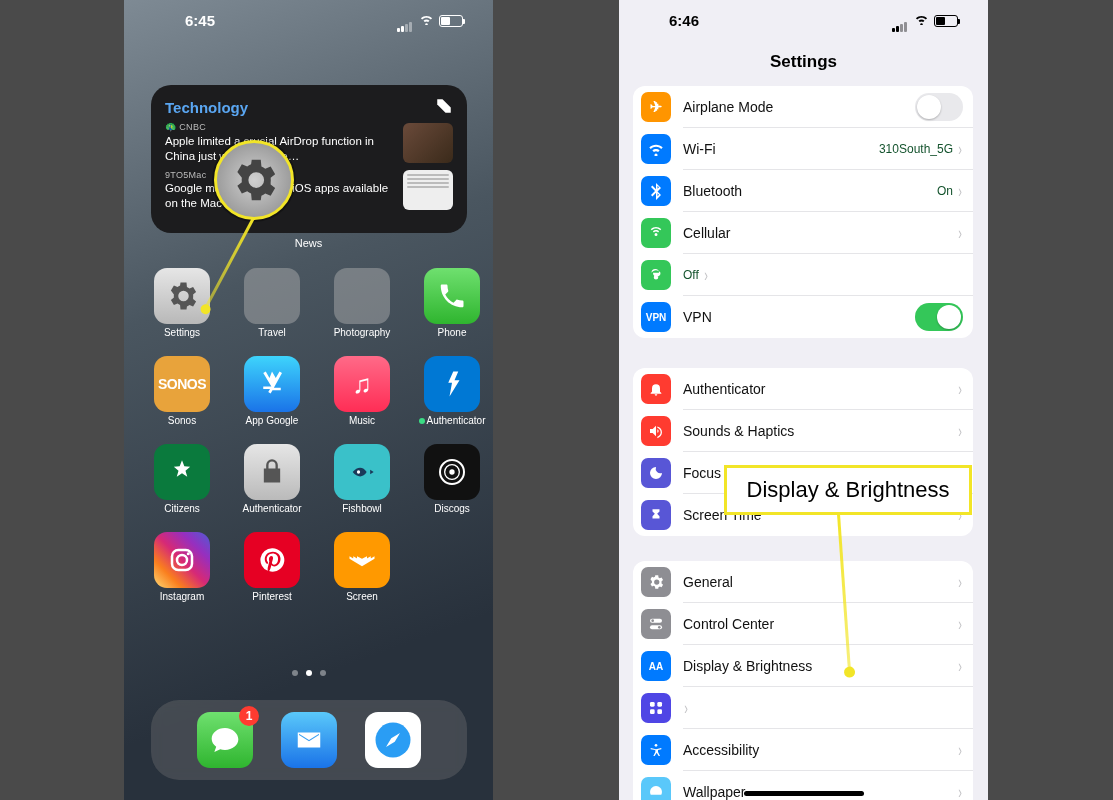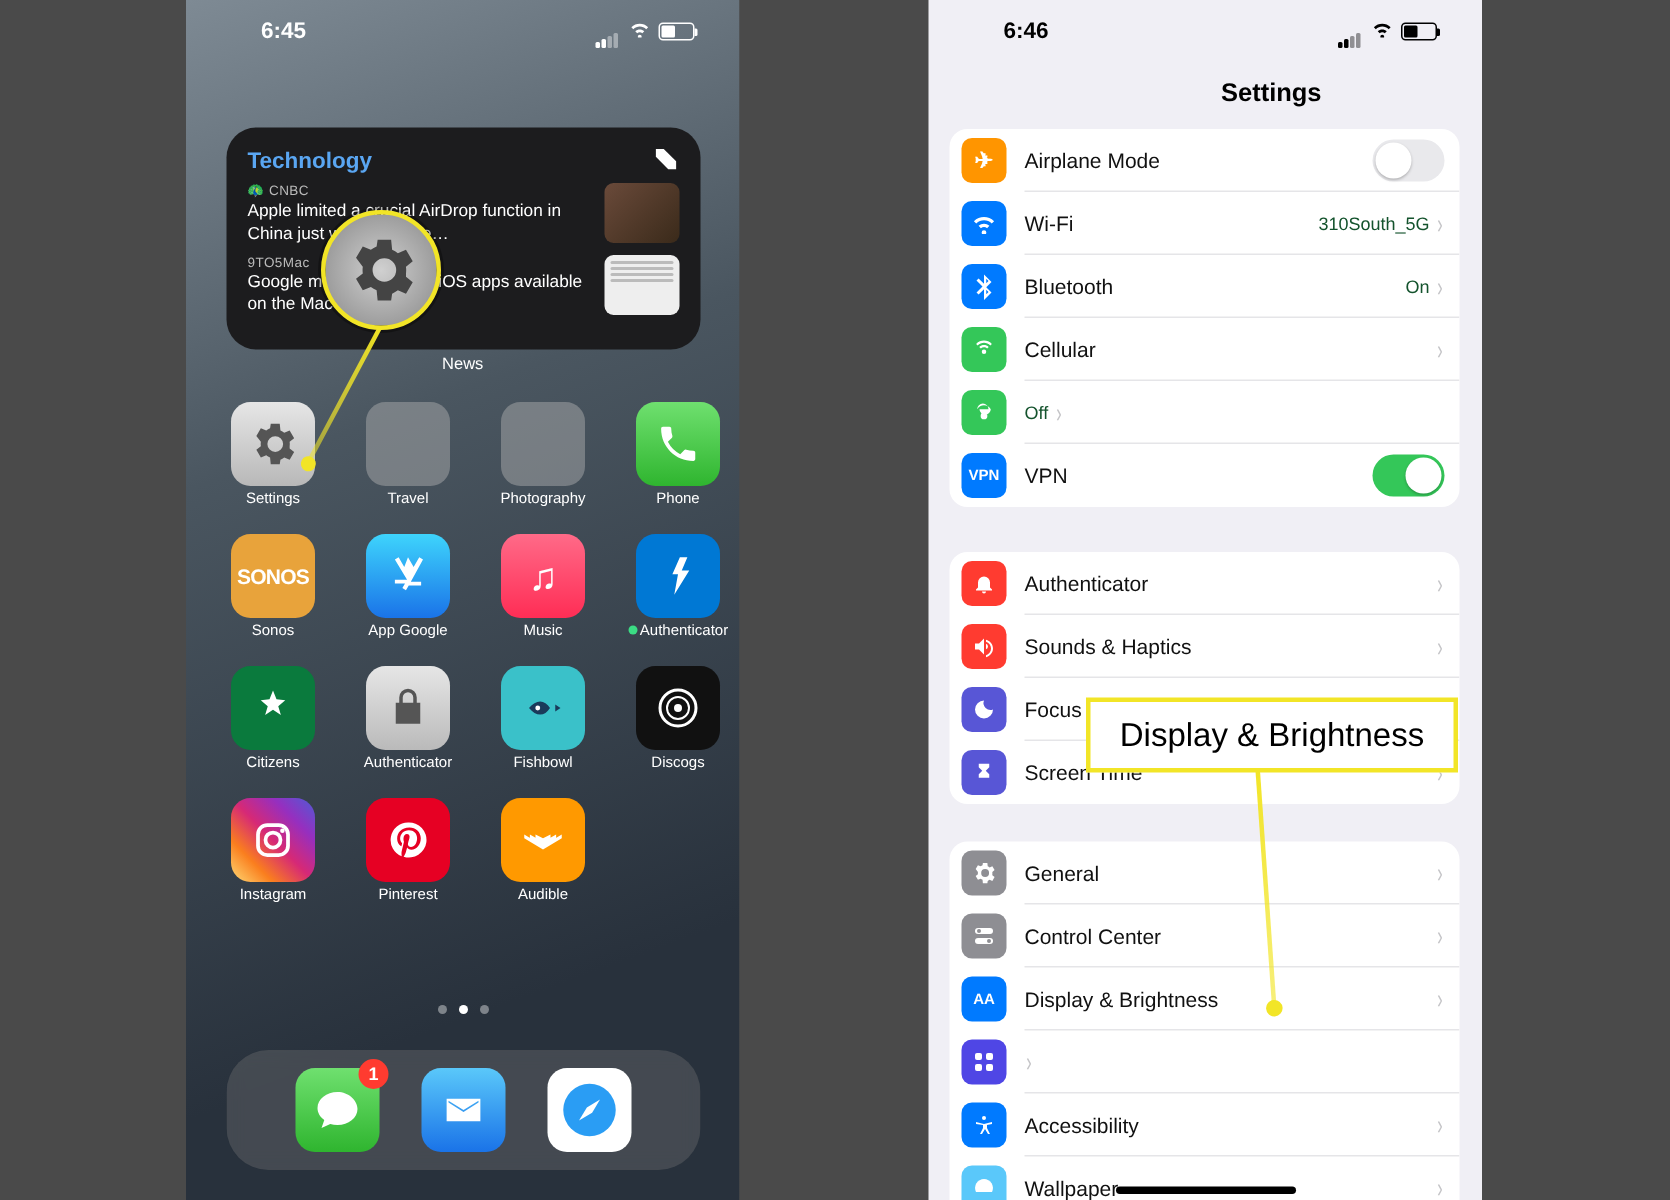--- a/index.html
+++ b/index.html
@@ -10,53 +10,53 @@
     overflow: hidden;
     position: relative;
   }
   .phone {
     position: absolute;
     width: 369px;
     height: 800px;
     overflow: hidden;
   }
   .phone.left { left: 124px; top: 0; }
-  .phone.right { left: 619px; top: 0; background: #f0eff5; padding-left: 44px; }
+  .phone.right { left: 619px; top: 0; background: #f0eff5; }
 
   
   .left-bg {
     position: absolute; inset: 0;
     background: linear-gradient(160deg,#7e8a94 0%,#4a5660 35%,#28313c 80%);
   }
   .left .overlay-lines::before,
   .left .overlay-lines::after {
     content:""; position:absolute; inset:0;
   }
-  .left .status-bar { position:absolute; top:8px; left:0; right:0; height:30px; color:#fff; font-size:15px; font-weight:600; }
+  .left .status-bar { position:absolute; top:8px; left:11px; right:0; height:30px; color:#fff; font-size:15px; font-weight:600; }
   .left .status-bar .time { position:absolute; left:50px; top:4px; }
   .right .status-bar { position:absolute; top:8px; left:0; right:0; height:30px; color:#000; font-size:15px; font-weight:600; }
   .right .status-bar .time { position:absolute; left:50px; top:4px; }
   .status-icons { position:absolute; right:30px; top:6px; display:flex; gap:5px; align-items:center; }
   .sig, .wifi, .batt { display:inline-block; }
   .sig { width:17px; height:11px; }
   .sig div { display:inline-block; width:3px; background:currentColor; margin-right:1px; border-radius:1px; vertical-align:bottom; }
   .sig div:nth-child(1){height:4px;} .sig div:nth-child(2){height:6px;} .sig div:nth-child(3){height:8px;opacity:.4;} .sig div:nth-child(4){height:10px;opacity:.4;}
   .wifi { font-size:13px; line-height:1; }
   .batt { width:24px; height:12px; border:1px solid currentColor; border-radius:3px; position:relative; }
   .batt::after { content:""; position:absolute; right:-3px; top:3px; width:2px; height:5px; background:currentColor; border-radius:0 1px 1px 0;}
   .batt span { position:absolute; left:1px; top:1px; height:8px; width:40%; background:currentColor; border-radius:1px;}
 
   
   .widget {
     position:absolute; top:85px; left:27px; width:316px; height:148px;
     background:#1c1c1e; border-radius:20px; color:#fff; padding:14px 14px 10px;
   }
   .widget .cat { color:#5aa6f2; font-weight:700; font-size:15px; }
   .news-logo { position:absolute; top:12px; right:14px; width:18px; height:18px; }
-  .story { display:flex; gap:10px; margin-top:6px; align-items:flex-start;}
+  .story { display:flex; gap:10px; margin-top:6px; align-items:center;}
   .story .txt { flex:1; font-size:11px; line-height:1.3; }
   .story .src { font-size:9px; color:#bbb; letter-spacing:.3px; }
   .story .hl { color:#fff; font-size:11.5px; font-weight:500; }
   .story .thumb { width:50px; height:40px; border-radius:6px; background:#555;}
   .story .thumb.doc { background:#eee; color:#888; display:flex; flex-direction:column; padding:4px; gap:2px;}
   .story .thumb.doc span{ height:2px; background:#bbb; border-radius:1px;}
   .widget-label { position:absolute; bottom:-20px; width:100%; text-align:center; font-size:11px; color:#fff;}
 
   
   .app-grid {
@@ -295,21 +295,21 @@
           </svg>
         </div>
       <span class="lbl">Pinterest</span>
     </div>
     <div class="app">
       <div class="ic" style="background:#ff9900">
           <svg width="30" height="30" viewBox="0 0 24 24">
             <path fill="#fff" d="M2 9l10 6 10-6v2L12 17 2 11V9zm3 0l7 4 7-4v2l-7 4-7-4V9zm3 0l4 2 4-2v2l-4 2-4-2V9z"></path>
           </svg>
         </div>
-      <span class="lbl">Audible</span>
+      <span class="lbl">Screen</span>
     </div>
   </div>
 
   <div class="dots"><span></span><span class="active"></span><span></span></div>
 
   <div class="dock">
     <div class="ic" style="background:linear-gradient(#6fe06f,#2fb52f)">
       <svg width="32" height="32" viewBox="0 0 24 24">
           <path fill="#fff" d="M12 3C6.5 3 2 6.6 2 11c0 2.4 1.3 4.5 3.4 6L4 21l4.4-2c1.1.3 2.3.5 3.6.5 5.5 0 10-3.6 10-8S17.5 3 12 3z"></path>
         </svg>

